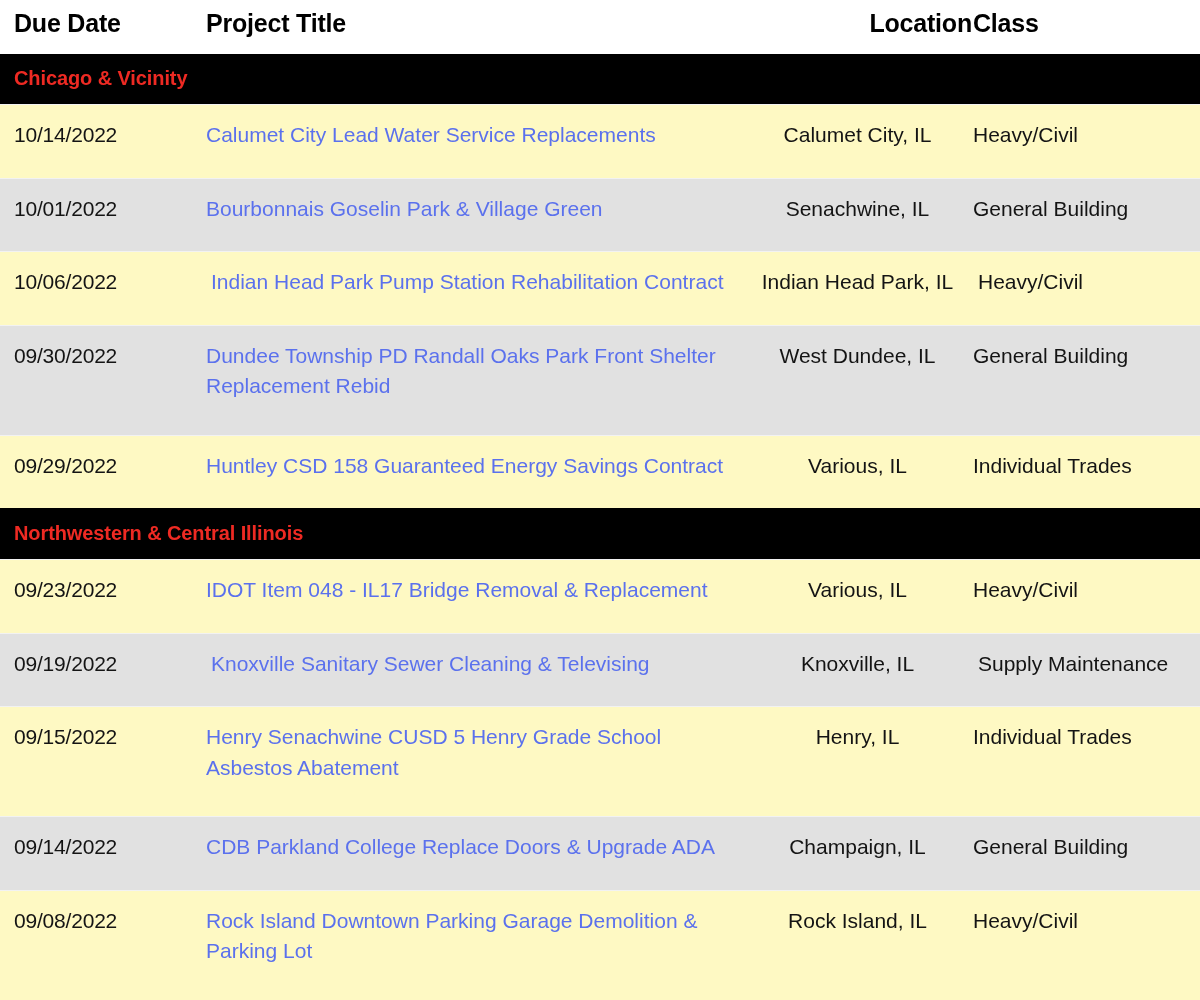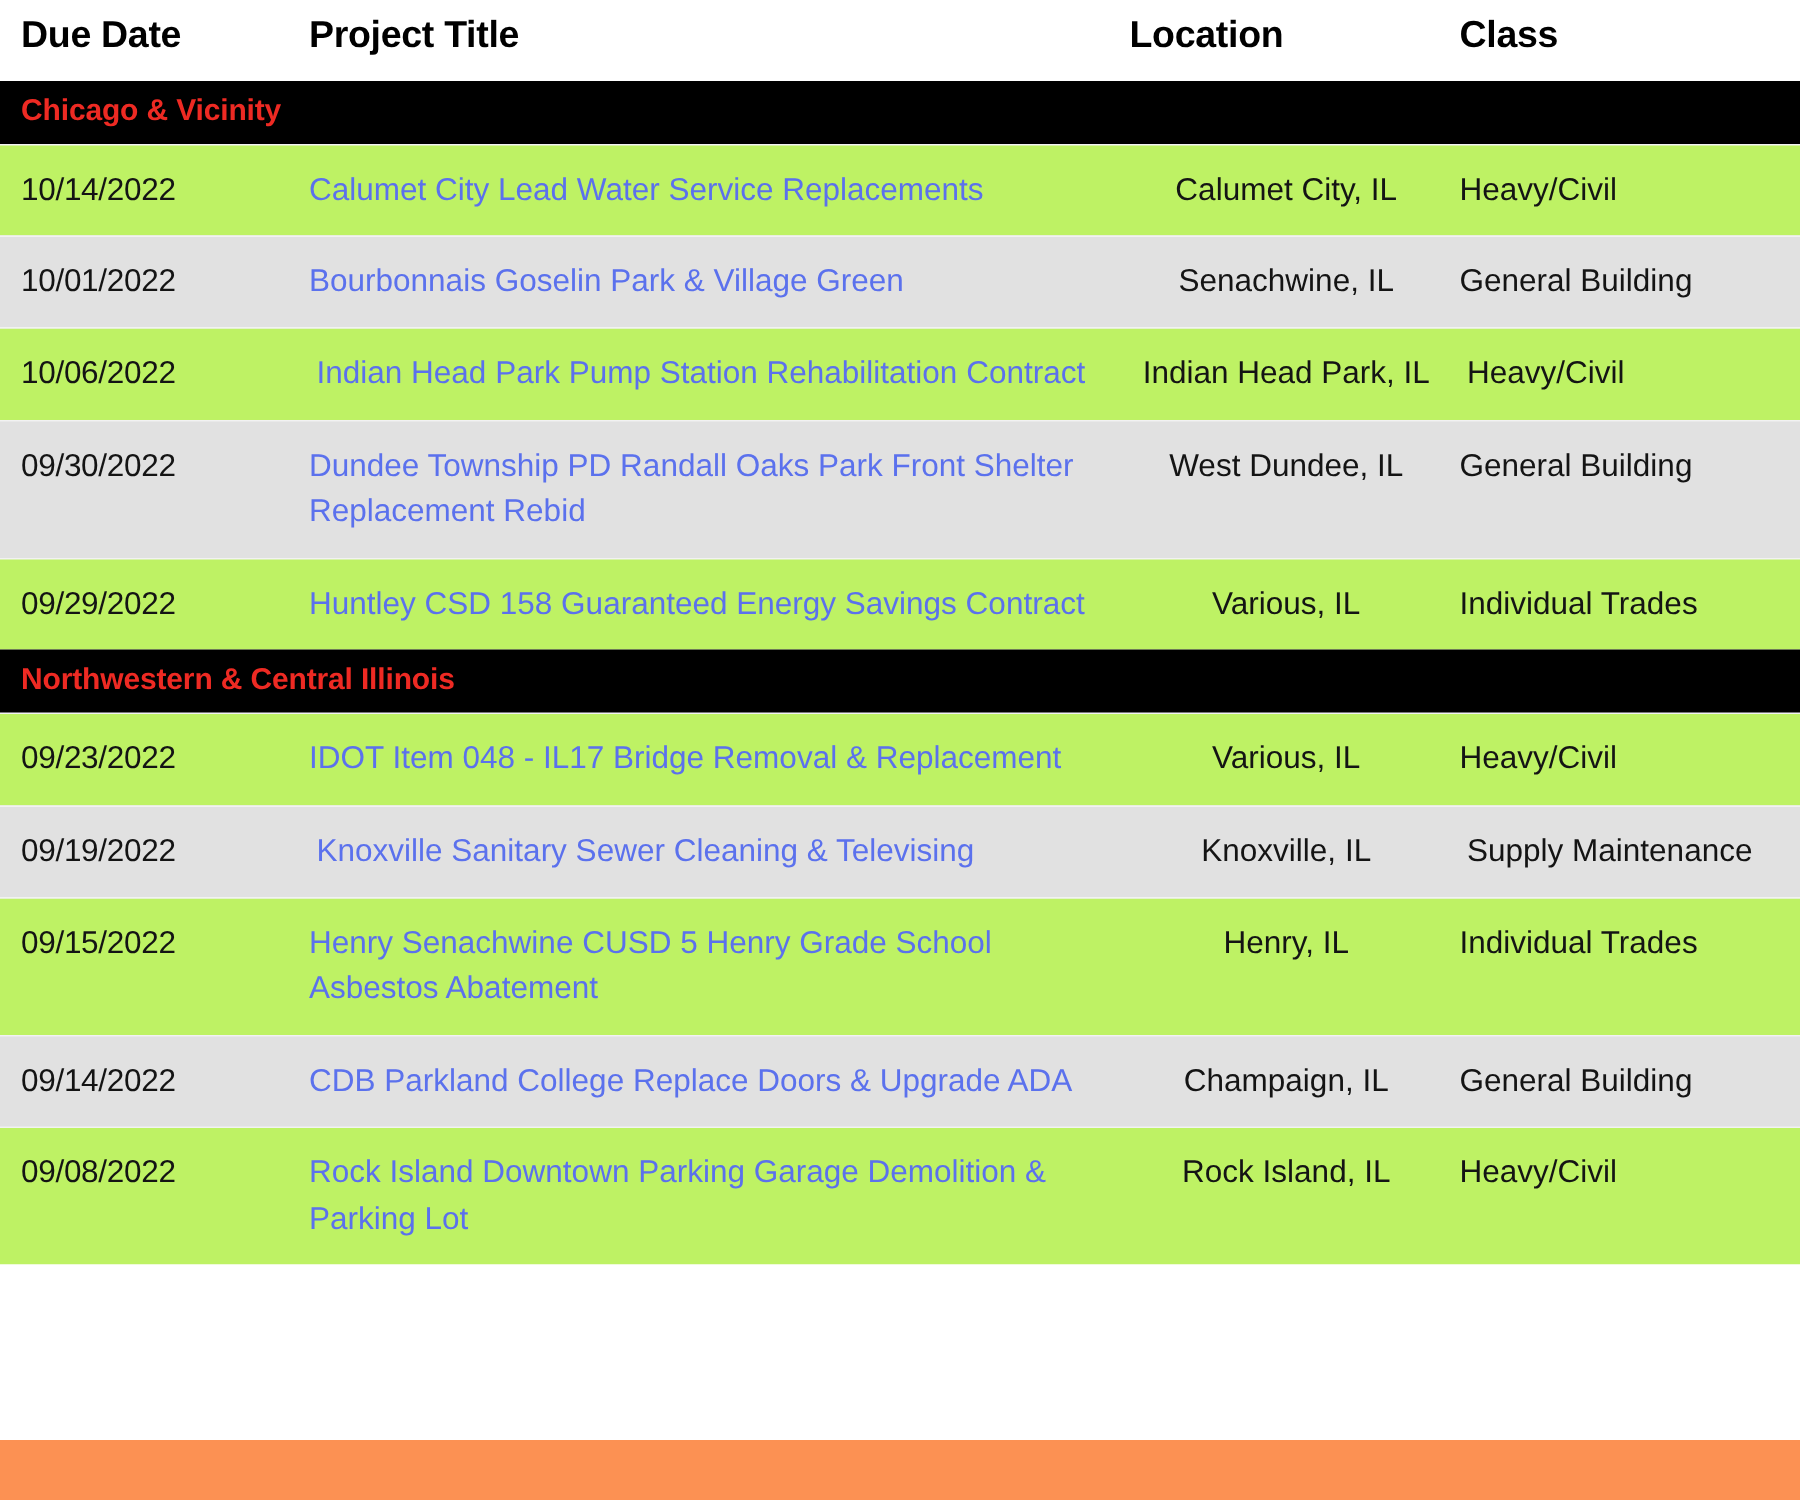--- a/index.html
+++ b/index.html
@@ -14,21 +14,21 @@
     color: #1a1a1a;
     overflow: hidden;
   }
 
   .sheet {
     position: relative;
     width: 1200px;
     height: 1000px;
     box-sizing: border-box;
     display: flex;
-    flex-direction: column;
+    flex-direction: row;
   }
 
   
   .proj-table {
     width: 1200px;
     border-collapse: collapse;
     table-layout: fixed;
   }
 
   .proj-table col.c-date  { width: 172px; }
@@ -43,21 +43,21 @@
     font-size: 25px;
     line-height: 1.1;
     color: #000000;
     padding: 10px 0 16px 0;
     vertical-align: bottom;
     background: #ffffff;
     letter-spacing: -0.2px;
   }
   th.h-date  { padding-left: 14px; }
   th.h-title { padding-left: 34px; }
-  th.h-loc   { padding-left: 7px; }
+  th.h-loc   { padding-left: 7px; text-align: right; }
   th.h-class { padding-left: 1px; }
 
   
   tr.section-row td {
     background: #000000;
     padding: 0;
   }
   .section-band {
     font-size: 20px;
     font-weight: 700;
@@ -70,21 +70,21 @@
   
   tr.data-row td {
     vertical-align: top;
     padding-top: 15px;
     padding-bottom: 15px;
     border-top: 1px solid #f2f2f2;
     font-size: 21px;
     line-height: 1.45;
   }
   tr.data-row.shade td { background: #e1e1e1; }
-  tr.data-row.plain td { background: #bef264; }
+  tr.data-row.plain td { background: #fef9c3; }
 
   td.cell-date {
     padding-left: 14px;
     color: #141414;
     white-space: nowrap;
     letter-spacing: -0.2px;
   }
   td.cell-title {
     padding-left: 34px;
     padding-right: 14px;

